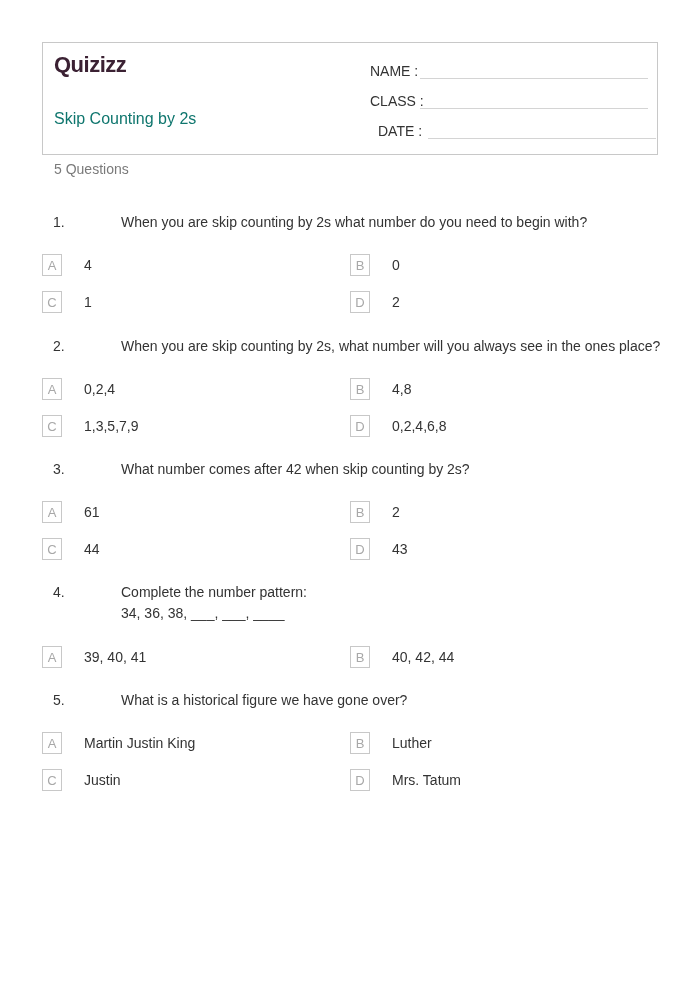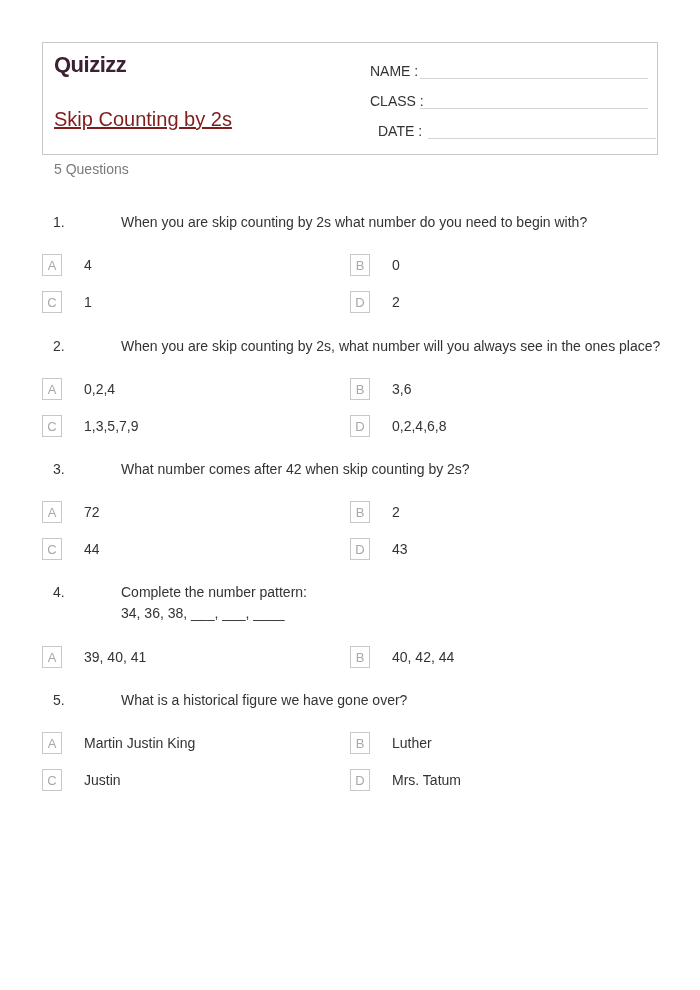--- a/index.html
+++ b/index.html
@@ -32,24 +32,23 @@
       font-weight: bold;
       color: #3b2133;
       letter-spacing: -0.5px;
     }
     .title-block {
       position: absolute;
       left: 11px;
       top: 67px;
     }
     .title {
-      font-size: 20px;
-      color: #7f1d1d;
+      font-size: 16px;
+      color: #0f766e;
       line-height: 18px;
-      text-decoration: underline;
     }
     .subtitle {
       font-size: 14px;
       color: #7a7a7a;
       line-height: 18px;
       margin-top: 32px;
     }
     .field-row {
       position: absolute;
       left: 327px;
@@ -171,38 +170,38 @@
     <div class="q-row" style="top:336px;">
       <span class="q-num">2.</span>
       <span class="q-text">When you are skip counting by 2s, what number will you always see in the ones place?</span>
     </div>
     <div class="opt" style="left:42px; top:378px;">
       <span class="opt-box">A</span>
       <span class="opt-text">0,2,4</span>
     </div>
     <div class="opt" style="left:350px; top:378px;">
       <span class="opt-box">B</span>
-      <span class="opt-text">3,6</span>
+      <span class="opt-text">4,8</span>
     </div>
     <div class="opt" style="left:42px; top:415px;">
       <span class="opt-box">C</span>
       <span class="opt-text">1,3,5,7,9</span>
     </div>
     <div class="opt" style="left:350px; top:415px;">
       <span class="opt-box">D</span>
       <span class="opt-text">0,2,4,6,8</span>
     </div>
 
     <div class="q-row" style="top:459px;">
       <span class="q-num">3.</span>
       <span class="q-text">What number comes after 42 when skip counting by 2s?</span>
     </div>
     <div class="opt" style="left:42px; top:501px;">
       <span class="opt-box">A</span>
-      <span class="opt-text">72</span>
+      <span class="opt-text">61</span>
     </div>
     <div class="opt" style="left:350px; top:501px;">
       <span class="opt-box">B</span>
       <span class="opt-text">2</span>
     </div>
     <div class="opt" style="left:42px; top:538px;">
       <span class="opt-box">C</span>
       <span class="opt-text">44</span>
     </div>
     <div class="opt" style="left:350px; top:538px;">

